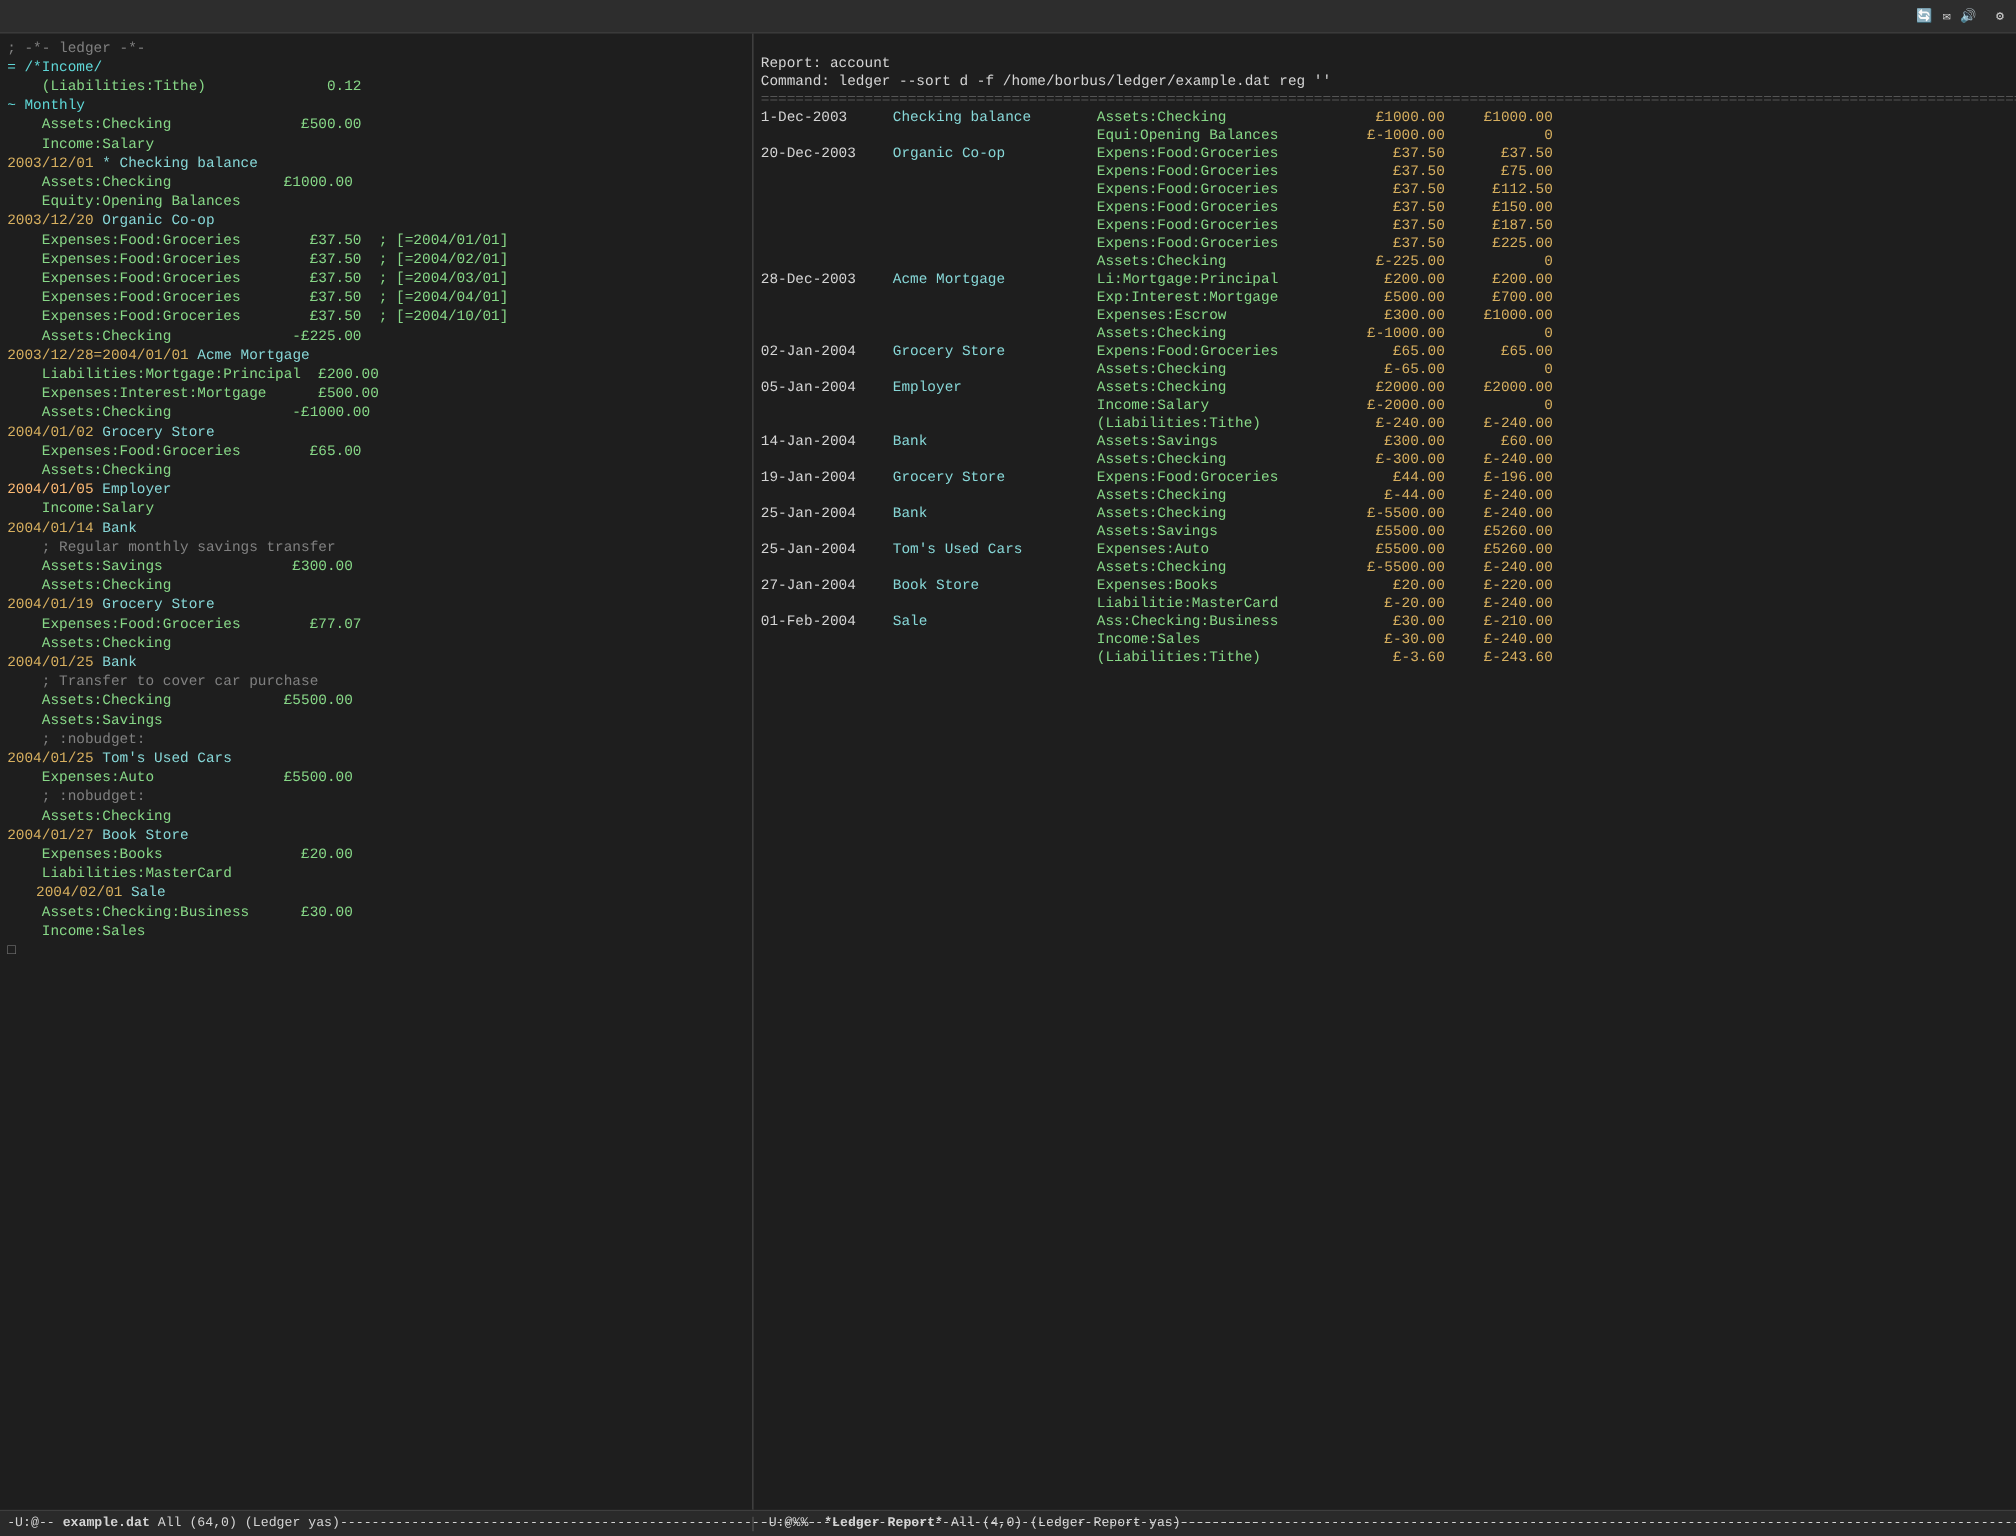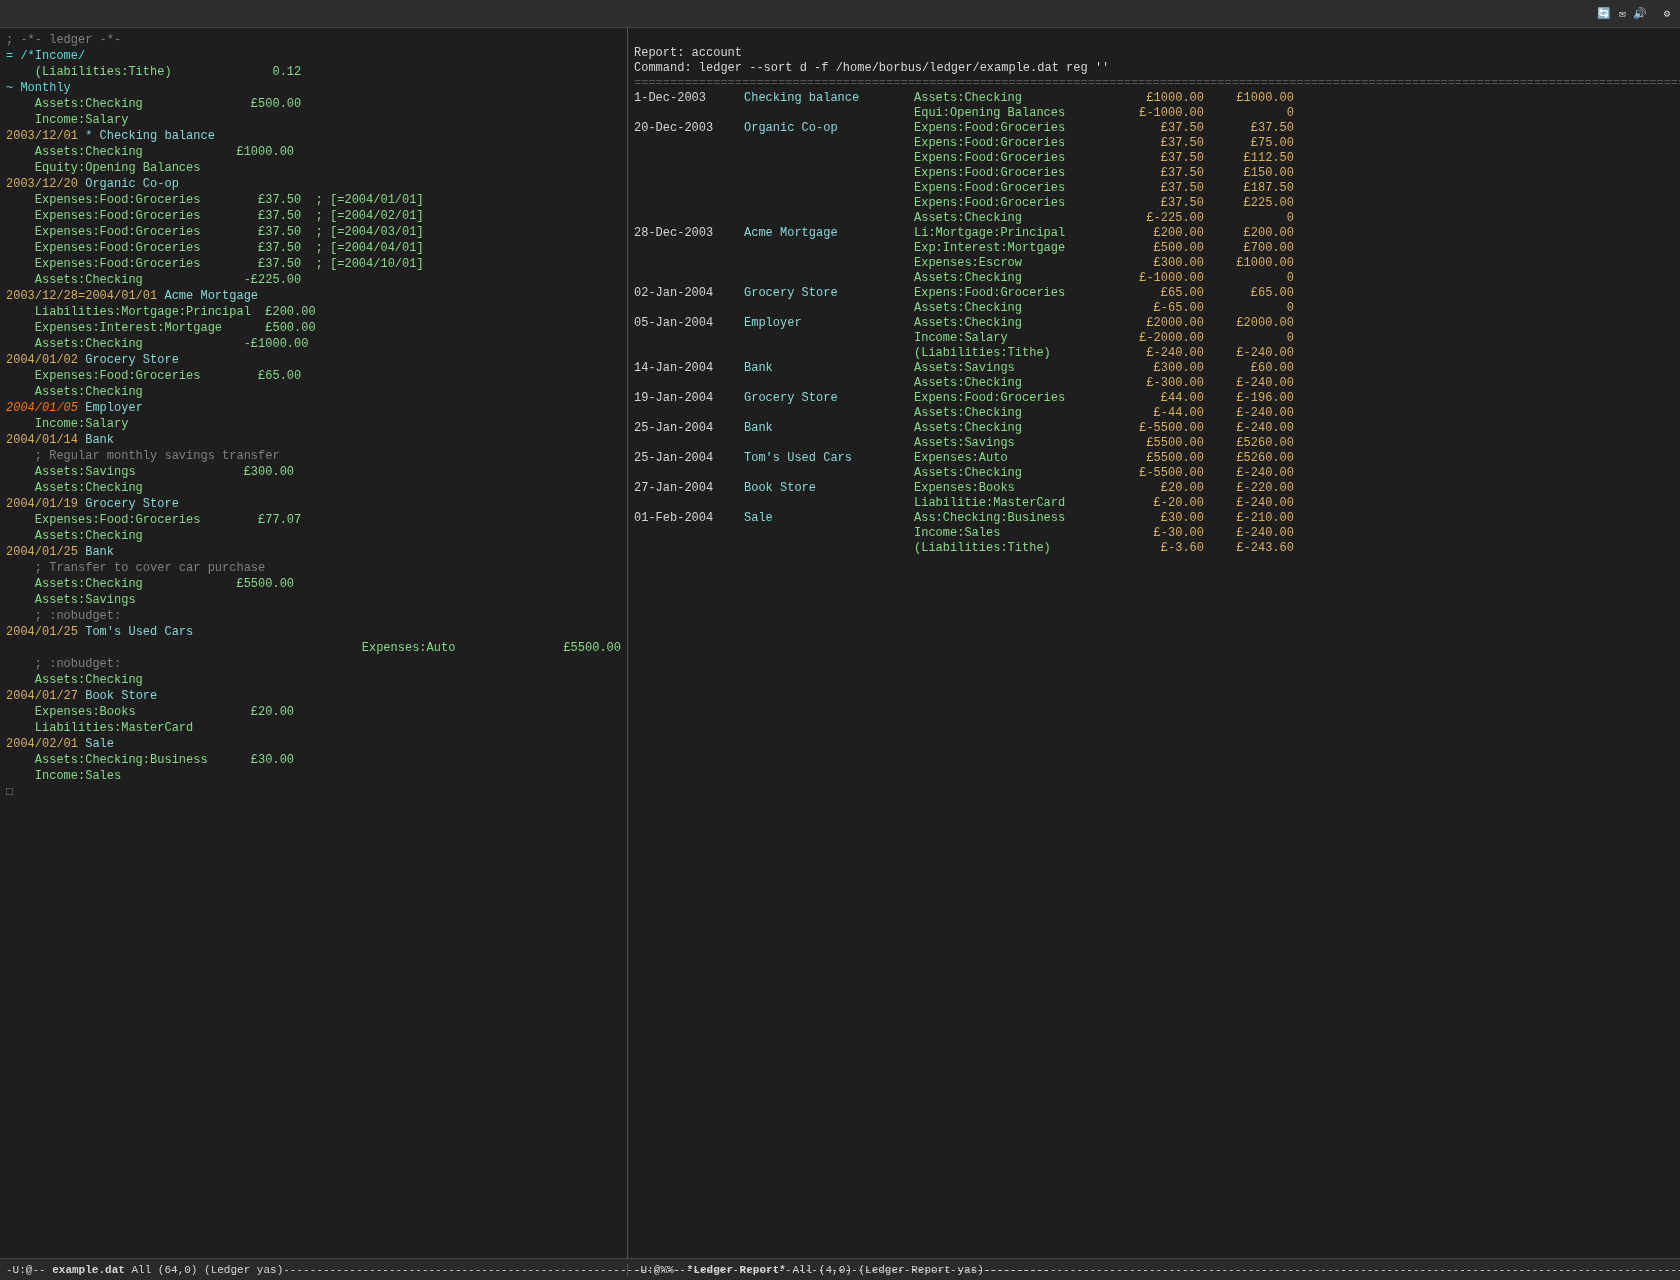--- a/index.html
+++ b/index.html
@@ -137,48 +137,48 @@
         <div class="code-line" style="color: rgb(212, 212, 212);"></div>
         <div class="code-line" style="color: rgb(215, 175, 95);"><span style="color: rgb(215, 175, 95);">2003/12/28=2004/01/01 </span><span style="color: rgb(135, 215, 215);">Acme Mortgage</span></div>
         <div class="code-line" style="color: rgb(135, 215, 135);">    Liabilities:Mortgage:Principal  £200.00</div>
         <div class="code-line" style="color: rgb(135, 215, 135);">    Expenses:Interest:Mortgage      £500.00</div>
         <div class="code-line" style="color: rgb(135, 215, 135);">    Assets:Checking              -£1000.00</div>
         <div class="code-line" style="color: rgb(212, 212, 212);"></div>
         <div class="code-line" style="color: rgb(215, 175, 95);"><span style="color: rgb(215, 175, 95);">2004/01/02 </span><span style="color: rgb(135, 215, 215);">Grocery Store</span></div>
         <div class="code-line" style="color: rgb(135, 215, 135);">    Expenses:Food:Groceries        £65.00</div>
         <div class="code-line" style="color: rgb(135, 215, 135);">    Assets:Checking</div>
         <div class="code-line" style="color: rgb(212, 212, 212);"></div>
-        <div class="code-line" style="color: rgb(215, 175, 95);"><span style="color: #f97316; font-style: italic;">2004/01/05 </span><span style="color: rgb(135, 215, 215);">Employer</span></div>
+        <div class="code-line" style="color: rgb(215, 175, 95);"><span style="color: #fdba74;">2004/01/05 </span><span style="color: rgb(135, 215, 215);">Employer</span></div>
         <div class="code-line" style="color: rgb(135, 215, 135);">    Income:Salary</div>
         <div class="code-line" style="color: rgb(212, 212, 212);"></div>
         <div class="code-line" style="color: rgb(215, 175, 95);"><span style="color: rgb(215, 175, 95);">2004/01/14 </span><span style="color: rgb(135, 215, 215);">Bank</span></div>
         <div class="code-line" style="color: rgb(128, 128, 128);">    ; Regular monthly savings transfer</div>
         <div class="code-line" style="color: rgb(135, 215, 135);">    Assets:Savings               £300.00</div>
         <div class="code-line" style="color: rgb(135, 215, 135);">    Assets:Checking</div>
         <div class="code-line" style="color: rgb(212, 212, 212);"></div>
         <div class="code-line" style="color: rgb(215, 175, 95);"><span style="color: rgb(215, 175, 95);">2004/01/19 </span><span style="color: rgb(135, 215, 215);">Grocery Store</span></div>
         <div class="code-line" style="color: rgb(135, 215, 135);">    Expenses:Food:Groceries        £77.07</div>
         <div class="code-line" style="color: rgb(135, 215, 135);">    Assets:Checking</div>
         <div class="code-line" style="color: rgb(212, 212, 212);"></div>
         <div class="code-line" style="color: rgb(215, 175, 95);"><span style="color: rgb(215, 175, 95);">2004/01/25 </span><span style="color: rgb(135, 215, 215);">Bank</span></div>
         <div class="code-line" style="color: rgb(128, 128, 128);">    ; Transfer to cover car purchase</div>
         <div class="code-line" style="color: rgb(135, 215, 135);">    Assets:Checking             £5500.00</div>
         <div class="code-line" style="color: rgb(135, 215, 135);">    Assets:Savings</div>
         <div class="code-line" style="color: rgb(128, 128, 128);">    ; :nobudget:</div>
         <div class="code-line" style="color: rgb(212, 212, 212);"></div>
         <div class="code-line" style="color: rgb(215, 175, 95);"><span style="color: rgb(215, 175, 95);">2004/01/25 </span><span style="color: rgb(135, 215, 215);">Tom's Used Cars</span></div>
-        <div class="code-line" style="color: rgb(135, 215, 135); text-align: right;">    Expenses:Auto               £5500.00</div>
+        <div class="code-line" style="color: rgb(135, 215, 135);">    Expenses:Auto               £5500.00</div>
         <div class="code-line" style="color: rgb(128, 128, 128);">    ; :nobudget:</div>
         <div class="code-line" style="color: rgb(135, 215, 135);">    Assets:Checking</div>
         <div class="code-line" style="color: rgb(212, 212, 212);"></div>
         <div class="code-line" style="color: rgb(215, 175, 95);"><span style="color: rgb(215, 175, 95);">2004/01/27 </span><span style="color: rgb(135, 215, 215);">Book Store</span></div>
         <div class="code-line" style="color: rgb(135, 215, 135);">    Expenses:Books                £20.00</div>
         <div class="code-line" style="color: rgb(135, 215, 135);">    Liabilities:MasterCard</div>
         <div class="code-line" style="color: rgb(212, 212, 212);"></div>
-        <div class="code-line" style="color: rgb(215, 175, 95);"><span style="color: rgb(215, 175, 95);">2004/02/01 </span><span style="color: rgb(135, 215, 215);">Sale</span></div>
+        <div class="code-line" style="color: rgb(215, 175, 95);"><span style="color: rgb(215, 175, 95); margin-left: 24px;">2004/02/01 </span><span style="color: rgb(135, 215, 215);">Sale</span></div>
         <div class="code-line" style="color: rgb(135, 215, 135);">    Assets:Checking:Business      £30.00</div>
         <div class="code-line" style="color: rgb(135, 215, 135);">    Income:Sales</div>
         <div class="code-line" style="color: rgb(128, 128, 128);">□</div>
       </div>
   </div>
 
   <div id="right-pane">
     <div id="right-content">
         <div class="report-header-line" style="color: rgb(212, 212, 212);">Report: account</div>
         <div class="report-header-line" style="color: rgb(212, 212, 212);">Command: ledger --sort d -f /home/borbus/ledger/example.dat reg ''</div>

